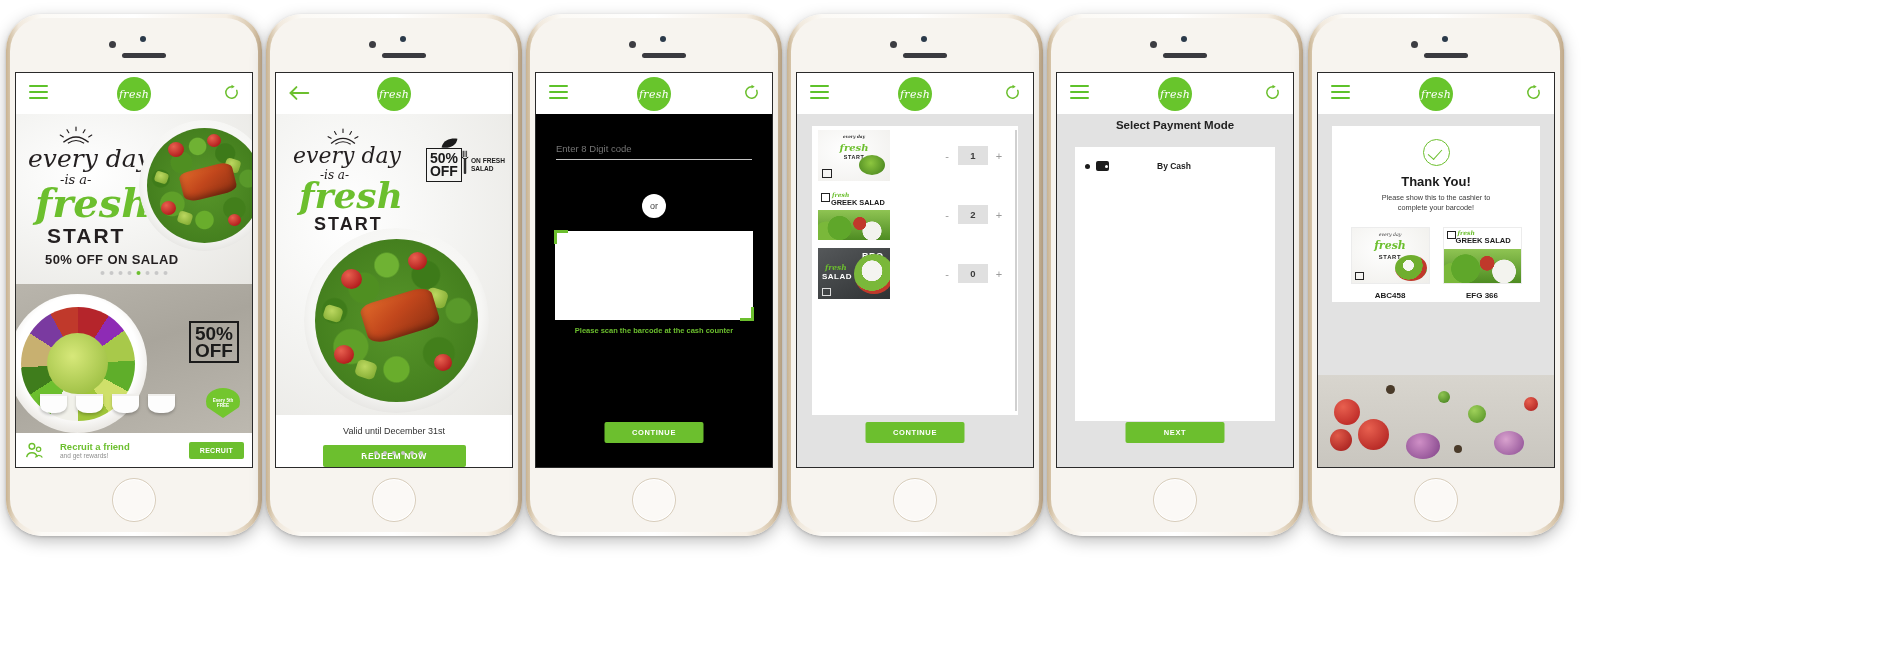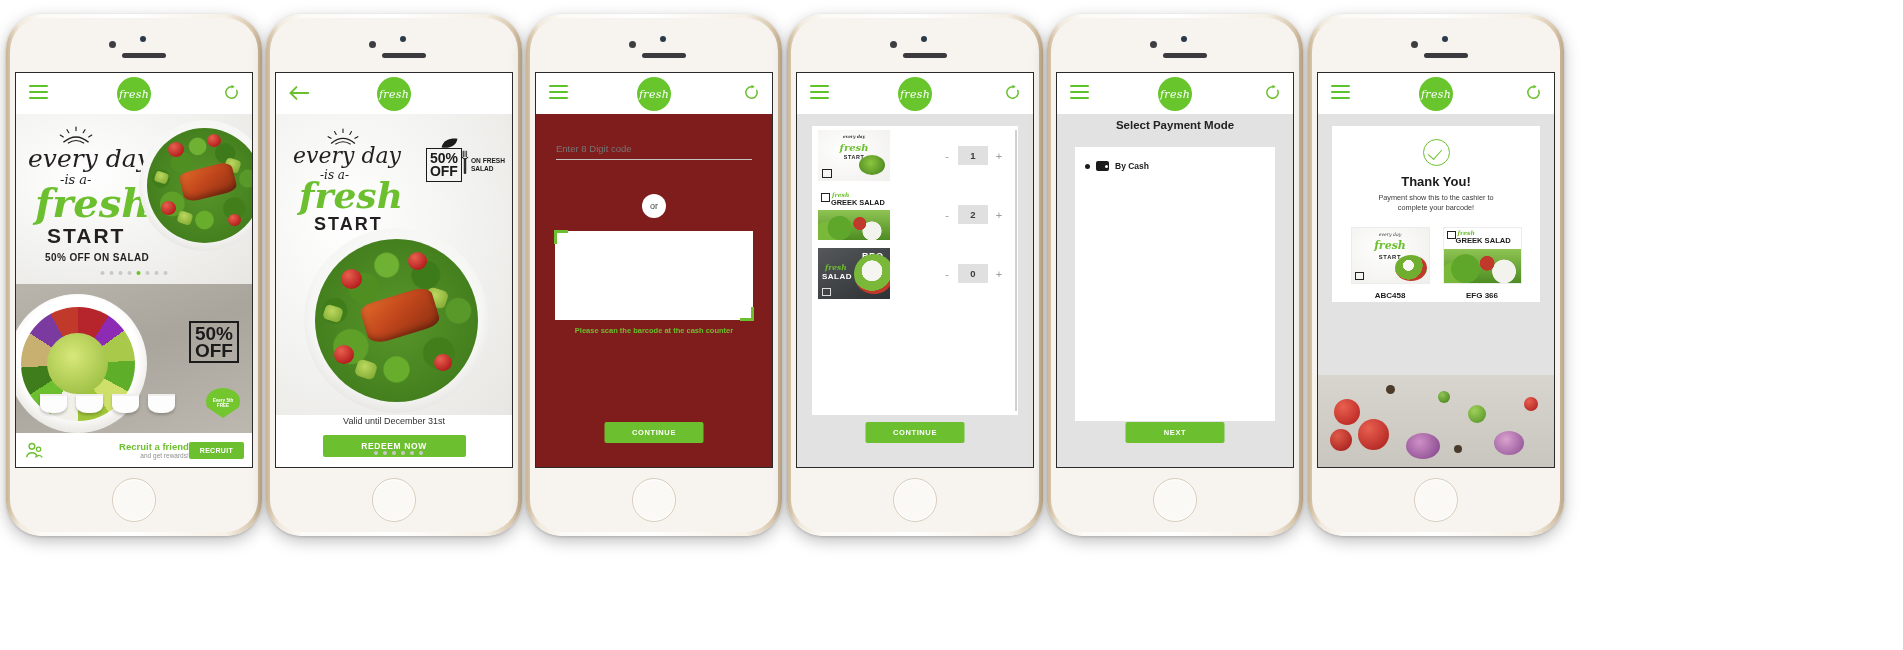--- a/index.html
+++ b/index.html
@@ -120,34 +120,34 @@
     border-radius:0 0 42% 42%; box-shadow:0 2px 3px rgba(0,0,0,.22);
     border-top:2px solid #f0efec; }
 
   .dots { position:absolute; display:flex; gap:5px; left:50%; transform:translateX(-50%); }
   .dot { width:4px; height:4px; border-radius:50%; background:#c8c8c8; }
   .dot.on { background:#6cbf2e; }
 
   
   .recruit { position:absolute; left:0; right:0; bottom:0; height:34px;
     background:#ffffff; display:flex; align-items:center; padding:0 8px; }
-  .recruit .txt { flex:1; margin-left:16px;text-align:right; }
+  .recruit .txt { flex:1; margin-left:16px; }
   .recruit .t1 { color:#6cbf2e; font-weight:bold; font-size:9.5px; line-height:11px; }
   .recruit .t2 { color:#8e8e8e; font-size:6.5px; line-height:8px; }
   .btn-green { background:#6cbf2e; color:#fff; border:none;
     font-family:"Liberation Sans", sans-serif; font-weight:bold; cursor:pointer; }
   .recruit .btn-green { font-size:7px; padding:5px 11px; border-radius:2px; letter-spacing:.3px; }
 
   
-  .valid { text-align:center; font-size:9px; color:#333; padding-top:1px; }
+  .valid { text-align:center; font-size:9px; color:#333; padding-top:11px; }
   .redeem { display:block; margin:9px auto 0; width:143px; height:22px;
     font-size:8.5px; letter-spacing:.6px; border-radius:2px; }
 
   
-  .p3 { position:absolute; inset:0; background:#7f1d1d; }
+  .p3 { position:absolute; inset:0; background:#000000; }
   .code-input { position:absolute; left:20px; right:20px; top:29px;
     border:none; border-bottom:1px solid #c3c3c3; background:transparent;
     font-size:9.5px; color:#9a9a9a; padding:0 0 5px 0; outline:none;
     font-family:"Liberation Sans", sans-serif; }
   .orbubble { position:absolute; left:50%; top:80px; margin-left:-12px;
     width:24px; height:24px; border-radius:50%; background:#fff;
     display:flex; align-items:center; justify-content:center;
     font-size:9px; color:#444; }
   .scanbox { position:absolute; left:19px; right:19px; top:117px; height:89px; background:#fff; }
   .corner { position:absolute; width:14px; height:14px; }
@@ -174,21 +174,21 @@
   
   .pay-head { position:absolute; left:0; right:0; top:0; height:21px; background:#e2e2e2;
     display:flex; align-items:center; justify-content:center;
     font-size:11.5px; font-weight:bold; color:#222; }
   .pay-card { position:absolute; left:18px; right:18px; top:33px; bottom:46px; background:#fff; }
   .pay-row { display:flex; align-items:center; gap:6px; padding:14px 0 0 10px; }
   .radio { width:5px; height:5px; border-radius:50%; background:#1b1b1b; }
   .wallet { width:13px; height:10px; background:#1b1b1b; border-radius:2px; position:relative; }
   .wallet:after { content:""; position:absolute; right:1.5px; top:3.5px; width:3px; height:3px;
     border-radius:50%; background:#fff; }
-  .pay-label { font-size:8.5px; color:#1b1b1b; font-weight:bold; }
+  .pay-label { font-size:8.5px; color:#1b1b1b; font-weight:bold;margin-left:42px; }
 
   
   .ty-card { position:absolute; left:14px; right:14px; top:12px; height:176px; background:#fff;
     text-align:center; }
   .check { width:27px; height:27px; border-radius:50%; border:1.7px solid #6cbf2e;
     margin:13px auto 0; position:relative; }
   .check:after { content:""; position:absolute; left:7px; top:6px; width:7px; height:12px;
     border-right:1.8px solid #6cbf2e; border-bottom:1.8px solid #6cbf2e; transform:rotate(42deg); }
   .ty-title { font-size:13px; font-weight:bold; color:#1b1b1b; margin-top:8px; }
   .ty-sub { font-size:7.3px; color:#3a3a3a; line-height:10px; margin-top:4px; }
@@ -242,21 +242,21 @@
                 <path d="M10 4 l2 3.4"></path>
                 <path d="M30 4 l-2 3.4"></path>
               <path d="M2.5 10 l3.4 2"></path>
                 <path d="M37.5 10 l-3.4 2"></path>
             </g>
           </svg>
           <div class="hero-type t-everyday" style="left:12px; top:30px; font-size:25px;">every day</div>
           <div class="hero-type t-isa" style="left:44px; top:58px; font-size:13px;">-is a-</div>
           <div class="hero-type t-fresh" style="left:19px; top:65px; font-size:40px;">fresh</div>
           <div class="hero-type t-start" style="left:31px; top:110px; font-size:21px;">START</div>
-          <div class="hero-type t-sub" style="left:29px; top:138px; font-size:10px; letter-spacing:.4px;">50% OFF ON SALAD</div>
+          <div class="hero-type t-sub" style="left:29px; top:138px; font-size:13px; letter-spacing:.4px;">50% OFF ON SALAD</div>
 
           <div class="bowl" style="right:-18px; top:6px; width:131px; height:131px;">
             <div class="bowl-plate"></div>
             <div class="bowl-greens"></div>
             <div class="tomato" style="left:22%; top:17%; width:16px; height:15px;"></div>
             <div class="tomato" style="left:52%; top:11%; width:14px; height:13px;"></div>
             <div class="tomato" style="left:17%; top:62%; width:15px; height:14px;"></div>
             <div class="tomato" style="left:68%; top:72%; width:13px; height:12px;"></div>
             <div class="avo" style="left:66%; top:30%; width:15px; height:13px;"></div>
             <div class="avo" style="left:30%; top:70%; width:14px; height:12px;"></div>
@@ -594,21 +594,21 @@
           <path d="M12 4a8 8 0 1 0 7.4 5" fill="none" stroke="#6cbf2e" stroke-width="2.1" stroke-linecap="round"></path>
           <path d="M12 1.2 L12 6.4 L16.6 3.9 Z" fill="#6cbf2e"></path>
         </svg>
       </div>
 
       <div class="body-area">
         <div class="ty-card">
           <div class="check"></div>
           <div class="ty-title">Thank You!</div>
           <div class="ty-sub">
-            <div>Payment show this to the cashier to</div>
+            <div>Please show this to the cashier to</div>
             <div>complete your barcode!</div>
           </div>
 
           <div class="vouchers">
             <div class="voucher">
               <div class="v-img">
                 <div style="position:absolute;inset:0;background:radial-gradient(ellipse at 42% 38%, #ffffff, #efeeea);"></div>
                 <div style="position:absolute; left:0; right:0; top:4px; text-align:center; font-size:4.6px; font-style:italic; color:#333; font-family:'DejaVu Serif',serif;">every day</div>
                 <div style="position:absolute; left:0; right:0; top:11px; text-align:center; font-size:11px; font-style:italic; font-weight:bold; color:#6cbf2e; font-family:'DejaVu Serif',serif;">fresh</div>
                 <div style="position:absolute; left:0; right:0; top:26px; text-align:center; font-size:5.8px; font-weight:bold; color:#222; letter-spacing:.7px;">START</div>

